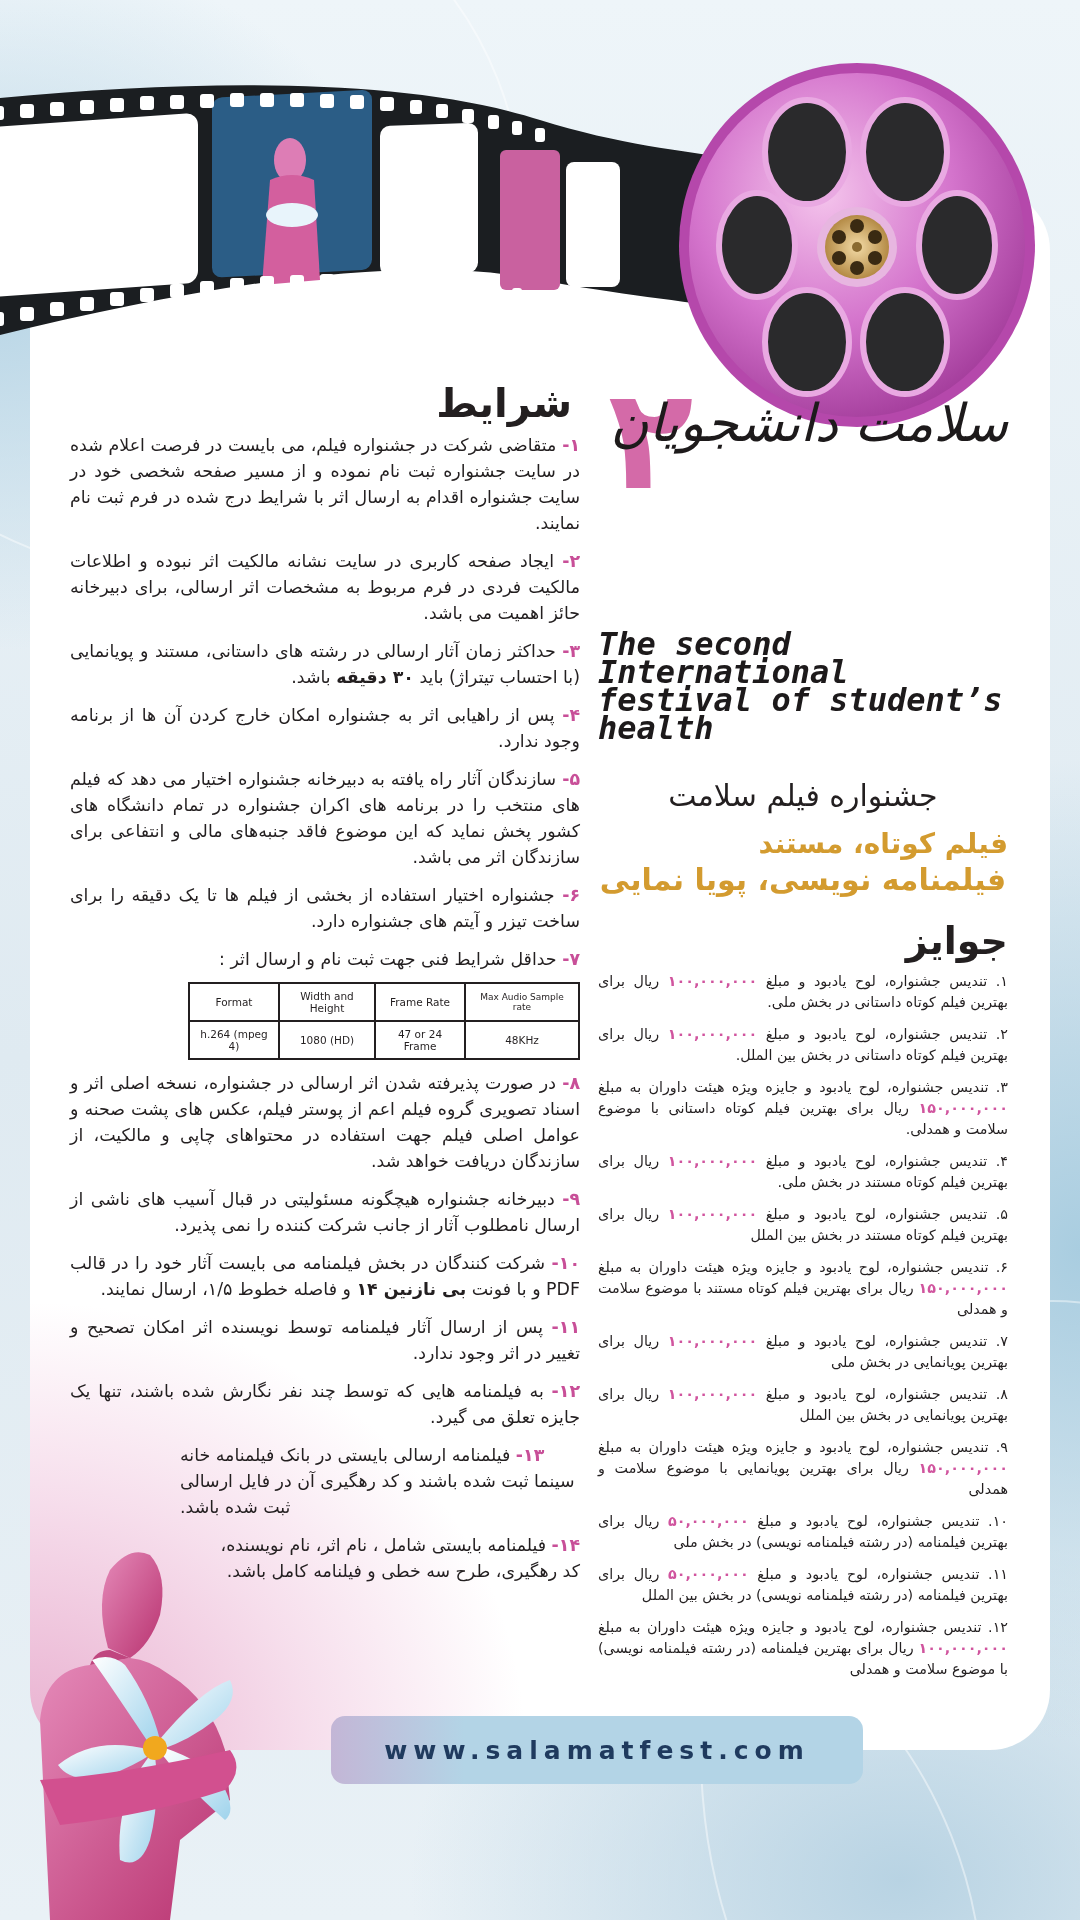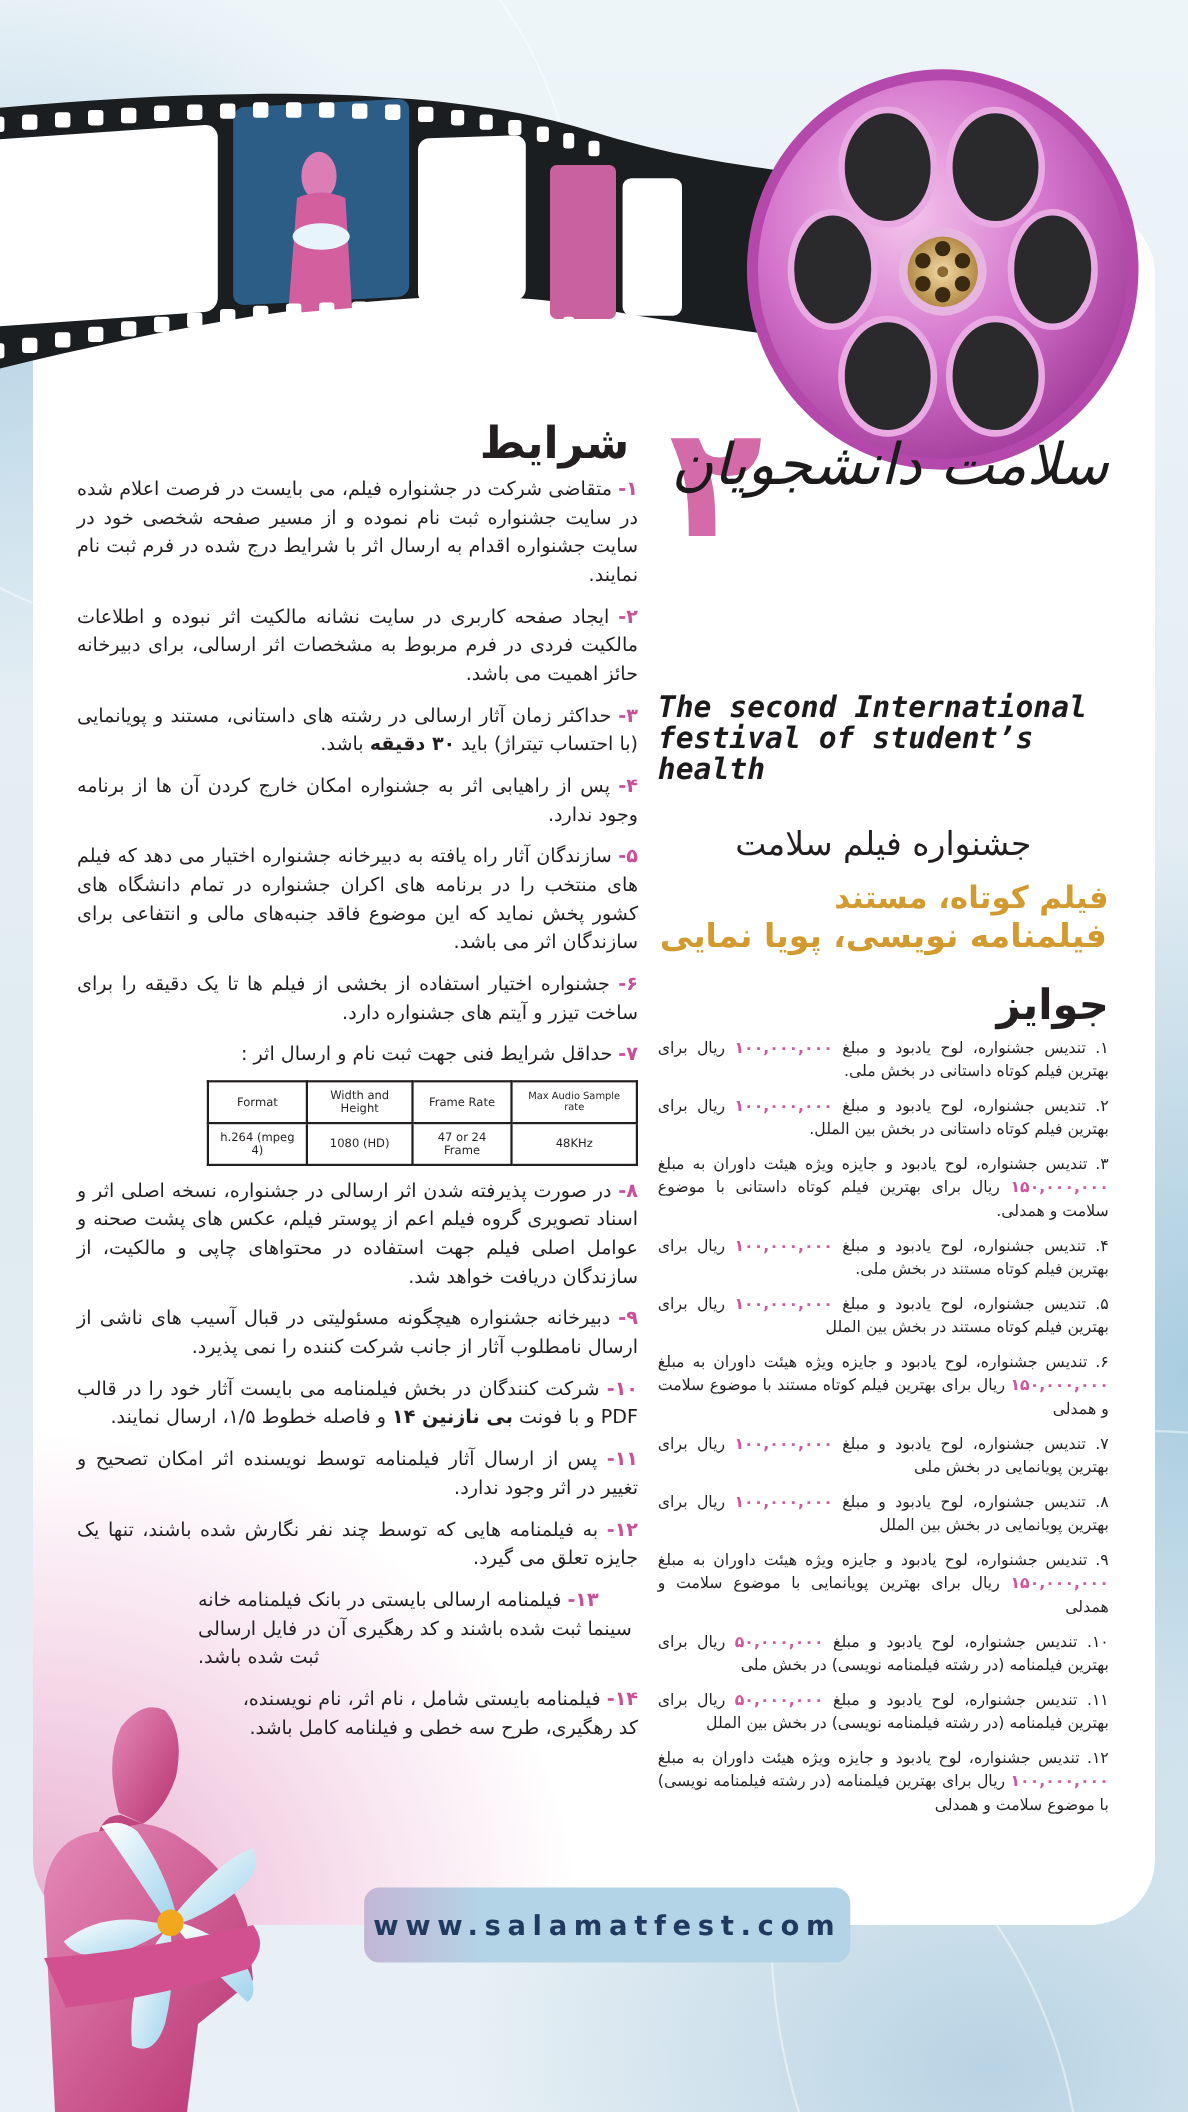--- a/index.html
+++ b/index.html
@@ -21,36 +21,36 @@
   
   .film{position:absolute;left:-20px;top:80px;width:760px;height:260px;}
   .reel{position:absolute;left:675px;top:60px;width:365px;height:370px;}
   
   .col-right{position:absolute;left:598px;top:380px;width:410px;direction:rtl;text-align:justify;}
   .col-left{position:absolute;left:70px;top:380px;width:510px;direction:rtl;text-align:justify;}
   .logo-fa{font-family:"DejaVu Serif",serif;font-size:52px;line-height:66px;color:#1d1a1b;text-align:center;position:relative;height:240px;}
   .logo-fa .l1{position:absolute;right:0;top:10px;font-style:italic;text-align:right;}
   .logo-fa .l2{position:absolute;right:0;top:130px;font-style:italic;}
   .logo-num{position:absolute;left:10px;top:-10px;font-size:140px;line-height:140px;color:#d46aa8;font-weight:bold;font-family:"DejaVu Sans",sans-serif;}
-  .subtitle-en{direction:ltr;text-align:left;font-family:"DejaVu Sans Mono",monospace;font-style:italic;font-weight:bold;font-size:27px;line-height:28px;color:#1d1a1b;margin-top:10px;}
+  .subtitle-en{direction:ltr;text-align:left;font-family:"DejaVu Sans Mono",monospace;font-style:italic;font-weight:bold;font-size:32px;line-height:28px;color:#1d1a1b;margin-top:10px;}
   .fest-title{font-size:30px;color:#231f20;margin-top:36px;letter-spacing:4px;text-align:center;}
   .cat1{font-size:28px;font-weight:bold;color:#d39b2f;margin-top:14px;text-align:right;letter-spacing:2px;}
   .cat2{font-size:30px;font-weight:bold;color:#d39b2f;margin-top:2px;text-align:center;}
   .h-prizes{font-size:38px;font-weight:bold;color:#231f20;margin-top:22px;text-align:right;}
   .prize{font-size:14.3px;line-height:21px;color:#231f20;margin:0 0 11px 0;}
   .amount{color:#d0549e;font-weight:bold;}
   .h-cond{font-size:40px;font-weight:bold;color:#231f20;text-align:right;margin:0 8px 6px 0;}
   .cond{font-size:17.4px;line-height:26px;color:#231f20;margin:0 0 12px 0;}
   .cond .num{color:#c84f98;font-weight:bold;}
   .cond b{font-weight:bold;}
   .spec{direction:ltr;border-collapse:collapse;margin:4px 0 10px 90px;font-size:10.5px;}
   .spec td{border:2px solid #231f20;text-align:center;padding:6px 4px;height:13px;color:#231f20;}
   .spec .h td{font-size:10.5px;}
   
-  .url-pill{position:absolute;left:331px;top:1716px;width:442px;height:68px;border-radius:14px;
+  .url-pill{position:absolute;left:331px;top:1716px;width:532px;height:68px;border-radius:14px;
     background:linear-gradient(90deg,#c3b6d6 0%,#b3d4e6 25%,#b3d4e6 100%);
     display:flex;align-items:center;justify-content:center;}
   .url-pill span{font-family:"DejaVu Sans",sans-serif;font-weight:bold;font-size:25px;letter-spacing:6px;color:#1f3a5e;}
   .figure{position:absolute;left:0;top:1540px;width:300px;height:380px;}
 </style>
 </head>
 <body>
 
 <div class="arc" style="left:-200px;top:-150px;width:720px;height:720px;"></div>
 <div class="arc" style="left:700px;top:1300px;width:700px;height:900px;"></div>

